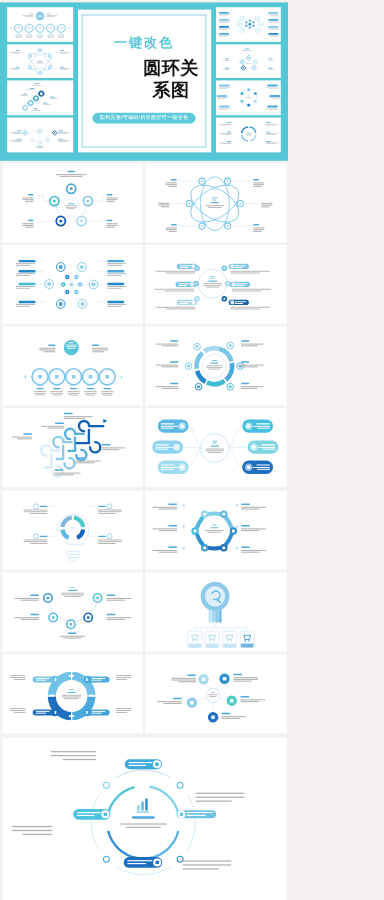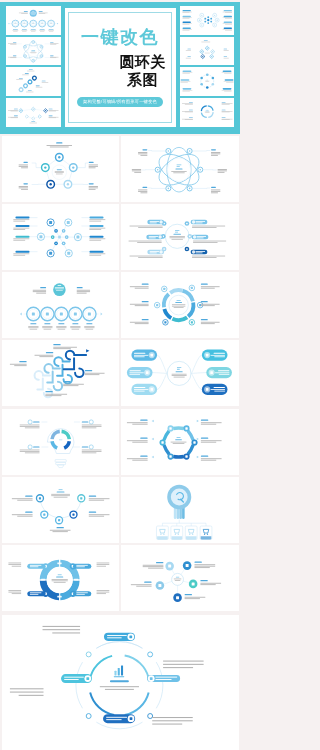--- a/index.html
+++ b/index.html
@@ -11,21 +11,21 @@
   .thumbcol{position:absolute;top:6px;width:54.5px;height:120.5px;
             display:flex;flex-direction:column;gap:1.8px;z-index:2;}
   .thumbcol.left{left:6px;}
   .thumbcol.right{left:179.5px;}
   .thumb{flex:1;background:#fff;overflow:hidden;position:relative;}
   .thumb svg{display:block;width:100%;height:100%;}
   .hero{position:absolute;left:64.5px;top:8px;width:111px;height:118.5px;background:#fff;z-index:2;}
   .heroinner{position:absolute;left:3.5px;top:3.5px;right:3.5px;bottom:3.5px;
              border:1px solid #9fdbe6;display:flex;flex-direction:column;
              align-items:center;justify-content:center;}
-  .eyebrow{color:#5ec9d9;font-size:18px;font-weight:bold;letter-spacing:1.5px;
+  .eyebrow{color:#5ec9d9;font-size:11px;font-weight:bold;letter-spacing:1.5px;
            line-height:1;margin-bottom:7px;}
   .htitle{color:#141414;font-size:15px;font-weight:bold;letter-spacing:0.4px;line-height:1.22;
           text-align:center;padding-left:45px;}
   .badge{margin-top:8px;background:#5ec9d9;color:#fff;font-size:4.3px;line-height:1;
          padding:2.8px 6px;border-radius:7px;letter-spacing:0.15px;white-space:nowrap;}
   .grid{position:absolute;left:1.5px;top:135.8px;width:237.2px;}
   .row{display:flex;gap:2.5px;margin-bottom:2.2px;}
   .cell{width:117.35px;height:66px;background:#fff;overflow:hidden;}
   .cell svg{display:block;width:100%;height:100%;}
   .hero2{position:absolute;left:1.5px;top:615.3px;width:237.2px;height:134.7px;background:#fff;overflow:hidden;}

